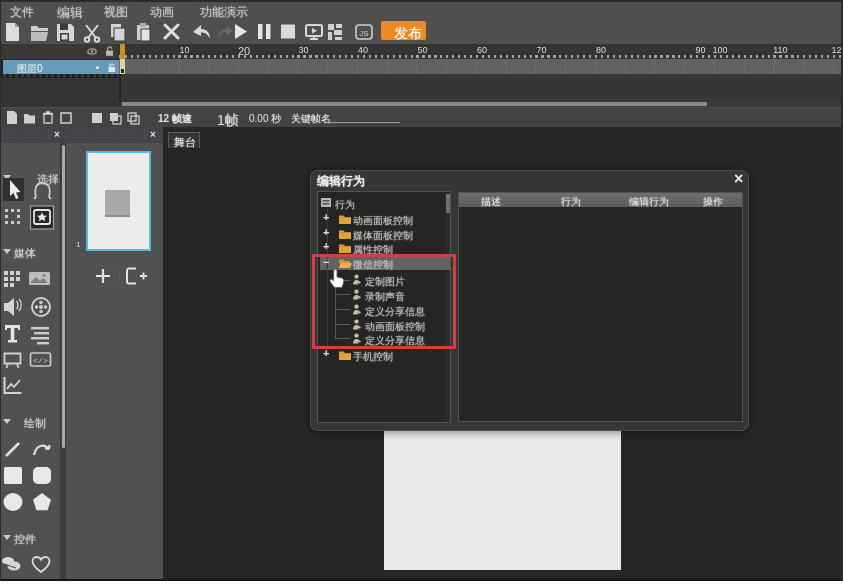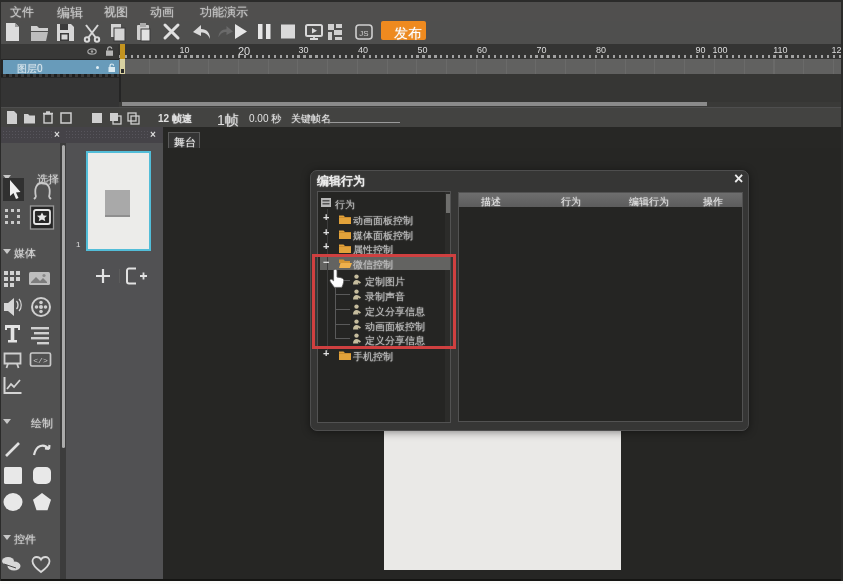--- a/index.html
+++ b/index.html
@@ -191,21 +191,21 @@
 
 <div class="abs" style="left:163px;top:127px;width:680px;height:21px;background:#272725;"></div>
 <div class="abs" style="left:168px;top:132px;width:32px;height:16px;background:#343434;border:1px solid #5a5a5a;border-bottom:none;box-sizing:border-box;"></div>
 <div class="abs txt cjk" style="left:174px;top:135px;font-size:11px;color:#e8e8e8;">舞台</div>
 
 <div class="abs" style="left:0;top:143px;width:60px;height:437px;background:#515151;"></div>
 <div class="abs" style="left:60px;top:143px;width:6px;height:437px;background:#3c3c3c;"></div>
 <div class="abs" style="left:62px;top:145px;width:3px;height:303px;background:#ababab;border-radius:2px;"></div>
 <div class="ghdr" style="top:172px;text-align:right;"><span class="tri"></span><span class="cjk" style="margin-left:11px;">选择</span></div>
 <div class="ghdr" style="top:246px;"><span class="tri"></span><span class="cjk" style="margin-left:11px;">媒体</span></div>
-<div class="ghdr" style="top:416px;"><span class="tri"></span><span class="cjk" style="margin-left:28px;">绘制</span></div>
+<div class="ghdr" style="top:416px;"><span class="tri"></span><span class="cjk" style="margin-left:21px;">绘制</span></div>
 <div class="ghdr" style="top:532px;"><span class="tri"></span><span class="cjk" style="margin-left:11px;">控件</span></div>
 <svg class="abs" style="left:0;top:143px;" width="60" height="432" viewBox="0 0 60 432">
 
   <rect x="3" y="35" width="21" height="23" fill="#303030"></rect>
   <path d="M10 37 L10 53 L13.5 50 L16 56 L18.5 55 L16 49.5 L20.5 49 Z" fill="#f0f0f0"></path>
 
   <g stroke="#c9c9c9" stroke-width="1.8" fill="none">
     <path d="M36 54 C34 46 36 40 42.5 40 C49 40 51 46 49 54"></path>
     <path d="M36 54l-2 2M49 54l2 2"></path>
   </g>

